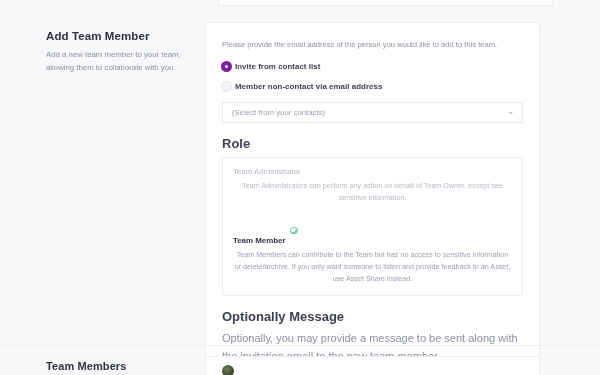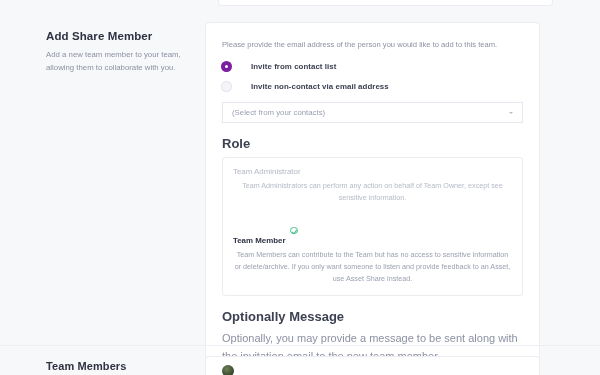--- a/index.html
+++ b/index.html
@@ -78,21 +78,21 @@
     font-size: 7.6px;
     color: #8c91a3;
     margin-bottom: 12px;
     line-height: 1.5;
   }
 
   
   .radio-row {
     display: flex;
     align-items: center;
-    gap: 20px;
+    gap: 4px;
     margin-bottom: 11px;
     cursor: pointer;
   }
   .radio-row:last-of-type { margin-bottom: 14px; }
 
   .radio {
     width: 9px;
     height: 9px;
     border-radius: 50%;
     flex: 0 0 auto;
@@ -317,36 +317,36 @@
 </head>
 <body>
 
 <div class="page">
 
   <div class="card-above"></div>
 
   <div class="section">
 
     <div class="section-intro">
-      <div class="section-title">Add Share Member</div>
+      <div class="section-title">Add Team Member</div>
       <div class="section-desc">Add a new team member to your team, allowing them to collaborate with you.</div>
     </div>
 
     <div class="card">
 
       <div class="lead">Please provide the email address of the person you would like to add to this team.</div>
 
       <div class="radio-row">
         <span class="radio on"></span>
         <span class="radio-label">Invite from contact list</span>
       </div>
 
       <div class="radio-row">
         <span class="radio off"></span>
-        <span class="radio-label">Invite non-contact via email address</span>
+        <span class="radio-label">Member non-contact via email address</span>
       </div>
 
       <div class="select">
         <span class="select-value">(Select from your contacts)</span>
         <span class="chev"></span>
       </div>
 
       <div class="field-label">Role</div>
 
       <div class="role-box">

